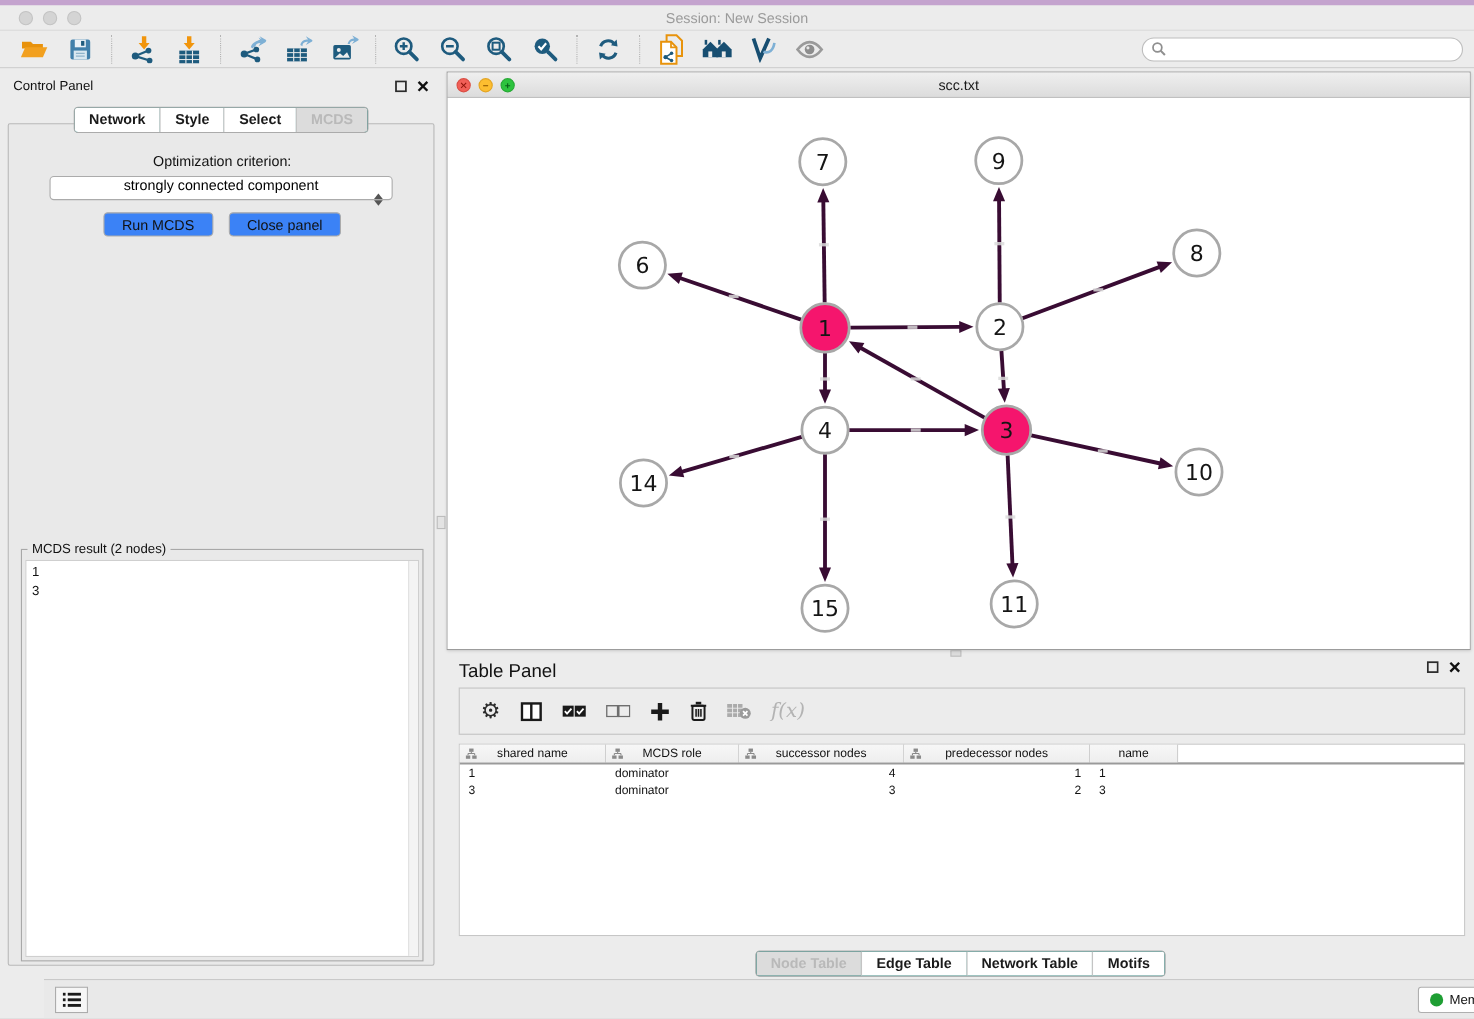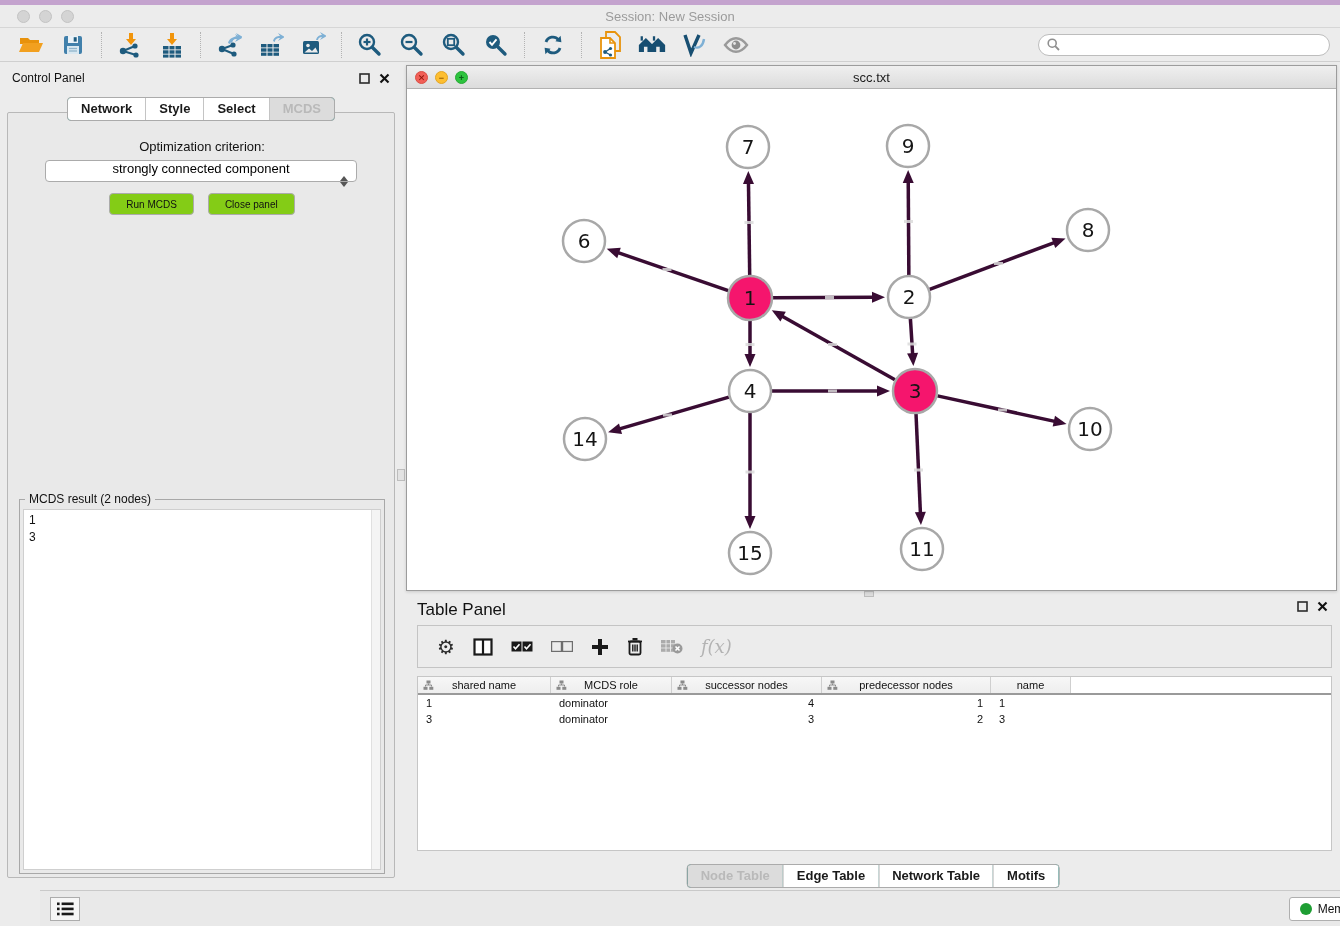--- a/index.html
+++ b/index.html
@@ -28,21 +28,21 @@
   .tabgroup .tab:first-child { border-left:none; }
   .tabgroup .tab.active { background:#DCDCDC; color:#B9B9B9; }
   .cp-inner { position:absolute; left:7px; top:112px; width:388px; height:766px; background:#E9E9E9; border:1px solid #B8B8B8; border-radius:2px; }
   .opt-label { position:absolute; left:0; width:388px; top:26px; text-align:center; font-size:13px; color:#111; }
   .dropdown { position:absolute; left:37px; top:47px; width:312px; height:22px; background:#FFF; border:1px solid #ABABAB; border-radius:4px; display:flex; align-items:center; padding:0 8px; font-size:13px;flex-direction:column; }
   .dd-chevrons { margin-left:auto; display:flex; flex-direction:column; gap:1px; align-items:center; }
   .dd-chevrons i { display:block; width:0; height:0; border-left:4px solid transparent; border-right:4px solid transparent; }
   .dd-up { border-bottom:5px solid #555; }
   .dd-down { border-top:5px solid #555; }
   .cp-btnrow { position:absolute; left:0; width:388px; top:80px; display:flex; justify-content:center; gap:14px; }
-  .push-btn { height:22px; padding:0 16px; background:#84cc16; border:1px solid #ABABAB; border-radius:4px; font-size:10px; color:#111; display:flex; align-items:center; cursor:default; }
+  .push-btn { height:22px; padding:0 16px; background:#3b82f6; border:1px solid #ABABAB; border-radius:4px; font-size:13px; color:#111; display:flex; align-items:center; cursor:default; }
   .groupbox { position:absolute; left:11px; top:386px; width:366px; height:375px; border:1px solid #A8A8A8; }
   .groupbox-label { position:absolute; top:-8px; left:5px; background:#E9E9E9; padding:0 4px; font-size:12px; color:#111; }
   .mcds-textarea { position:absolute; left:3px; top:9px; right:3px; bottom:3px; background:#FFF; border:1px solid #CFCFCF; }
   .mcds-text { position:absolute; left:5px; top:2px; right:14px; bottom:2px; font-size:12px; line-height:17px; white-space:pre; color:#111; overflow:hidden; }
   .mcds-scroll { position:absolute; right:0; top:0; bottom:0; width:9px; background:#F4F4F4; border-left:1px solid #E0E0E0; }
   .splitter-v { position:absolute; left:397px; top:469px; width:8px; height:12px; background:#E3E3E3; border:1px solid #BDBDBD; }
   .splitter-h { position:absolute; left:864px; top:591px; width:10px; height:6px; background:#DCDCDC; border:1px solid #BDBDBD; }
 
   
   .netwin { position:absolute; left:406px; top:65px; width:931px; height:526px; border:1px solid #9C9C9C; background:#FFF; box-shadow:0 1px 3px rgba(0,0,0,.15); }

